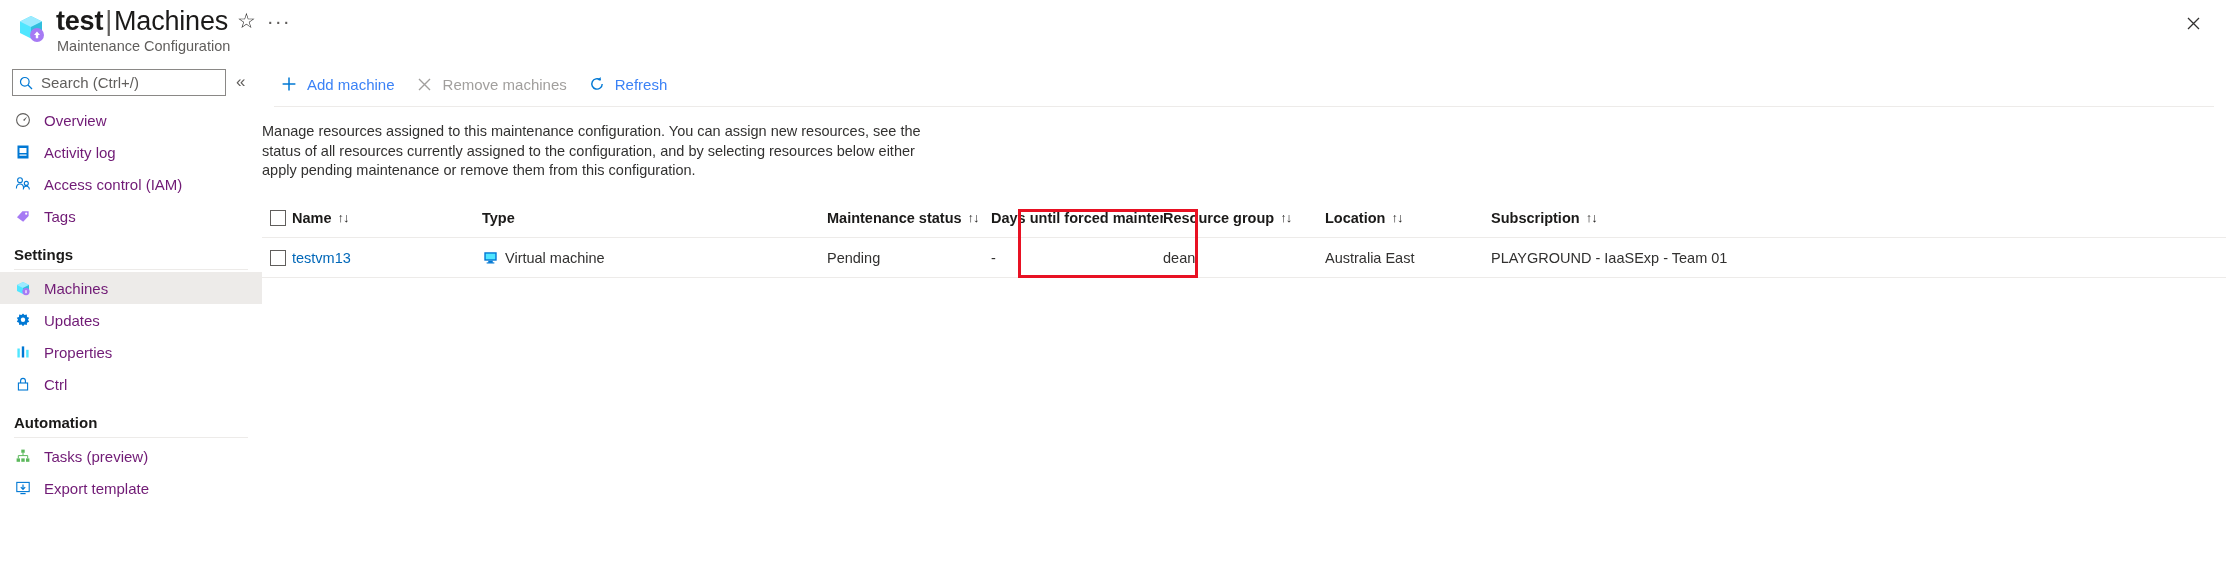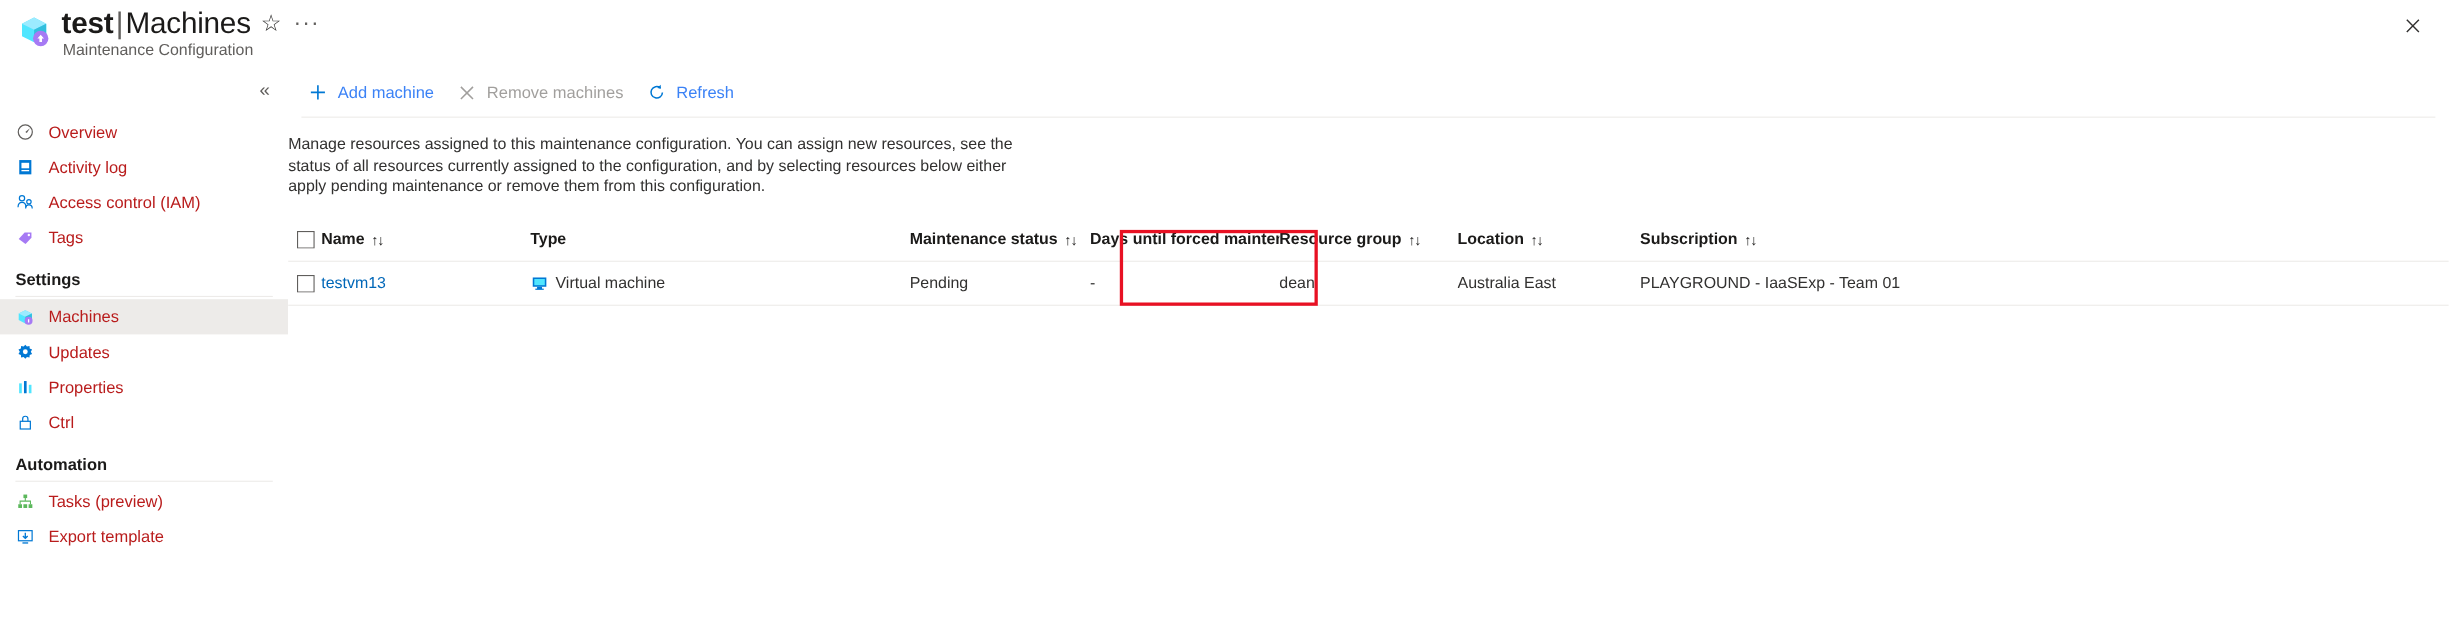--- a/index.html
+++ b/index.html
@@ -63,21 +63,21 @@
   }
   .search-input::placeholder { color: #605e5c; }
   .collapse-btn {
     position: absolute; left: 236px; top: 12px;
     font-size: 17px; color: #605e5c; cursor: pointer; line-height: 16px;
   }
 
   .nav-list { position: absolute; left: 0; top: 42px; width: 262px; }
   .nav-item {
     display: flex; align-items: center; height: 32px;
-    padding-left: 14px; cursor: pointer; font-size: 15px; color: #b91c1c;
+    padding-left: 14px; cursor: pointer; font-size: 15px; color: #701a75;
     white-space: nowrap;
   }
   .nav-item.selected { background: #edebe9; }
   .nav-ico {
     width: 18px; height: 18px; margin-right: 12px;
     display: flex; align-items: center; justify-content: center; flex: 0 0 18px;
   }
   .nav-group {
     font-size: 15px; font-weight: 700; color: #1b1a19;
     padding: 14px 0 4px 14px; white-space: nowrap;
@@ -119,21 +119,21 @@
   }
 
   
   .table { position: absolute; left: 0px; top: 136px; width: 1964px; }
   .trow {
     display: flex; align-items: center; height: 40px; font-size: 14.5px;
     border-bottom: 1px solid #edebe9;
   }
   .thead { color: #1b1a19; font-weight: 700; }
   .tbody-row { color: #323130; }
-  .cell { display: flex; align-items: flex-end; white-space: nowrap; overflow: hidden; }
+  .cell { display: flex; align-items: flex-start; white-space: nowrap; overflow: hidden; }
   .c-check { width: 30px; flex: 0 0 30px; justify-content: flex-start; padding-left: 8px;}
   .c-name  { width: 190px; flex: 0 0 190px; }
   .c-type  { width: 345px; flex: 0 0 345px; }
   .c-status{ width: 164px; flex: 0 0 164px; }
   .c-days  { width: 172px; flex: 0 0 172px; }
   .c-rg    { width: 162px; flex: 0 0 162px; }
   .c-loc   { width: 166px; flex: 0 0 166px; }
   .c-sub   { width: 330px; flex: 0 0 330px; }
 
   .chk {
@@ -182,20 +182,29 @@
 
   <div class="close-btn">
     <svg width="13" height="13" viewBox="0 0 13 13">
       <path d="M1 1 L12 12 M12 1 L1 12" stroke="#323130" stroke-width="1.3" fill="none"></path>
     </svg>
   </div>
 </div>
 
 <div class="sidebar">
 
+  <div class="search-wrap">
+    <span class="search-glyph">
+      <svg width="14" height="14" viewBox="0 0 14 14">
+        <circle cx="5.8" cy="5.8" r="4.3" stroke="#0078d4" stroke-width="1.2" fill="none"></circle>
+        <path d="M9 9 L13 13" stroke="#0078d4" stroke-width="1.2"></path>
+      </svg>
+    </span>
+    <input class="search-input" placeholder="Search (Ctrl+/)" style="">
+  </div>
 
   <div class="collapse-btn">«</div>
 
   <div class="nav-list">
 
     <div class="nav-item">
       <span class="nav-ico">
         <svg width="16" height="16" viewBox="0 0 16 16">
           <circle cx="8" cy="8" r="6.4" stroke="#605e5c" stroke-width="1.1" fill="none"></circle>
           <path d="M8 8 L12.2 4.6 L9.4 9" fill="#605e5c"></path>

